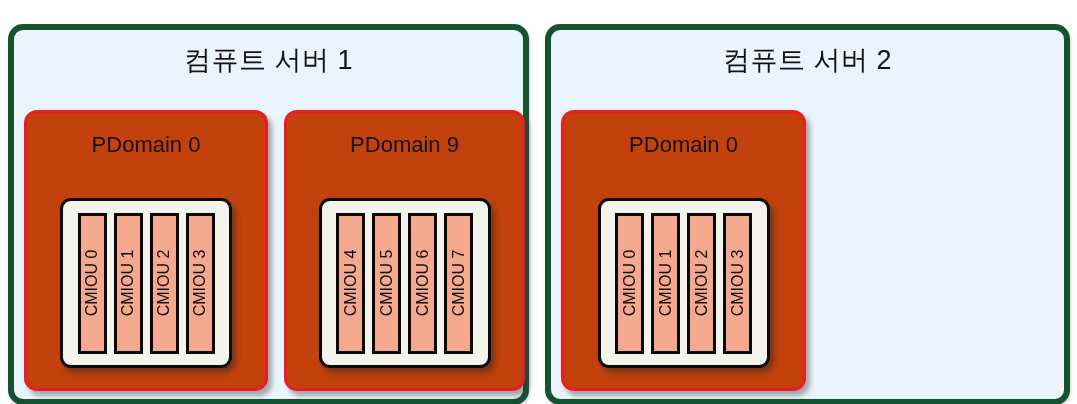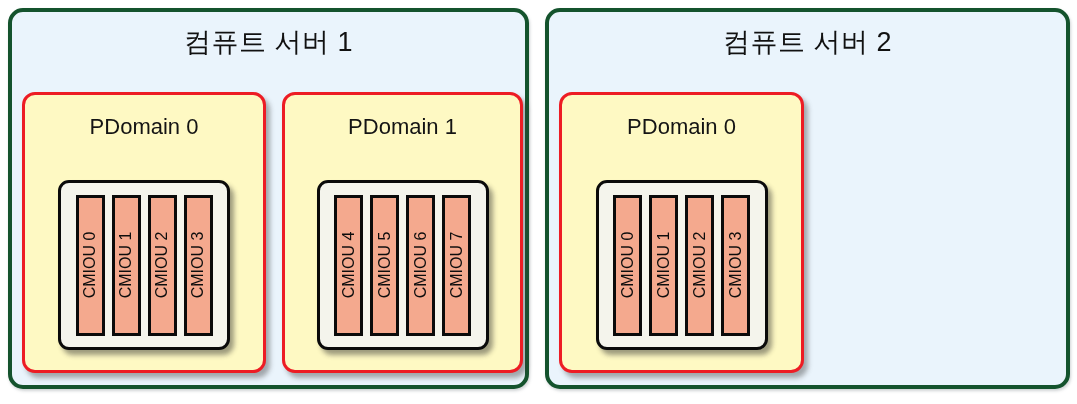--- a/index.html
+++ b/index.html
@@ -19,23 +19,24 @@
     height: 404px;
     background: #ffffff;
     overflow: hidden;
   }
 
   
   .server-panel {
     position: absolute;
     box-sizing: border-box;
     background: #eaf4fc;
-    border: 4px solid #14532d;
+    border: 6px solid #14532d;
     border-radius: 15px;
     box-shadow: 1px 2px 3px rgba(120,128,136,0.35);
+    margin-top: 16px;
   }
   #server-panel-1 {
     left: 8px;  top: 8px;  width: 521px; height: 381px;
   }
   #server-panel-2 {
     left: 545px; top: 8px; width: 525px; height: 381px; padding-left: 47px;
   }
 
   .server-title {
     position: absolute;
@@ -47,21 +48,21 @@
     line-height: 1;
     color: #111111;
     letter-spacing: 0.5px;
     white-space: nowrap;
   }
 
   
   .pdomain {
     position: absolute;
     box-sizing: border-box;
-    background: #fef9c3;
+    background: #c2410c;
     border: 3px solid #ed1c24;
     border-radius: 13px;
     box-shadow: 4px 5px 5px rgba(60,60,60,0.42);
   }
   #pdomain-s1-0 { left: 10px;  top: 80px; width: 244px; height: 281px; }
   #pdomain-s1-1 { left: 270px; top: 80px; width: 241px; height: 281px; }
   #pdomain-s2-0 { left: 10px;  top: 80px; width: 245px; height: 281px; }
 
   .pdomain-title {
     position: absolute;
@@ -138,21 +139,21 @@
         <div class="cmiou-bar">
           <span class="cmiou-label">CMIOU 2</span>
         </div>
         <div class="cmiou-bar">
           <span class="cmiou-label">CMIOU 3</span>
         </div>
       </div>
     </div>
 
     <div class="pdomain" id="pdomain-s1-1">
-      <div class="pdomain-title">PDomain 1</div>
+      <div class="pdomain-title">PDomain 9</div>
       <div class="cmiou-chassis">
         <div class="cmiou-bar">
           <span class="cmiou-label">CMIOU 4</span>
         </div>
         <div class="cmiou-bar">
           <span class="cmiou-label">CMIOU 5</span>
         </div>
         <div class="cmiou-bar">
           <span class="cmiou-label">CMIOU 6</span>
         </div>

